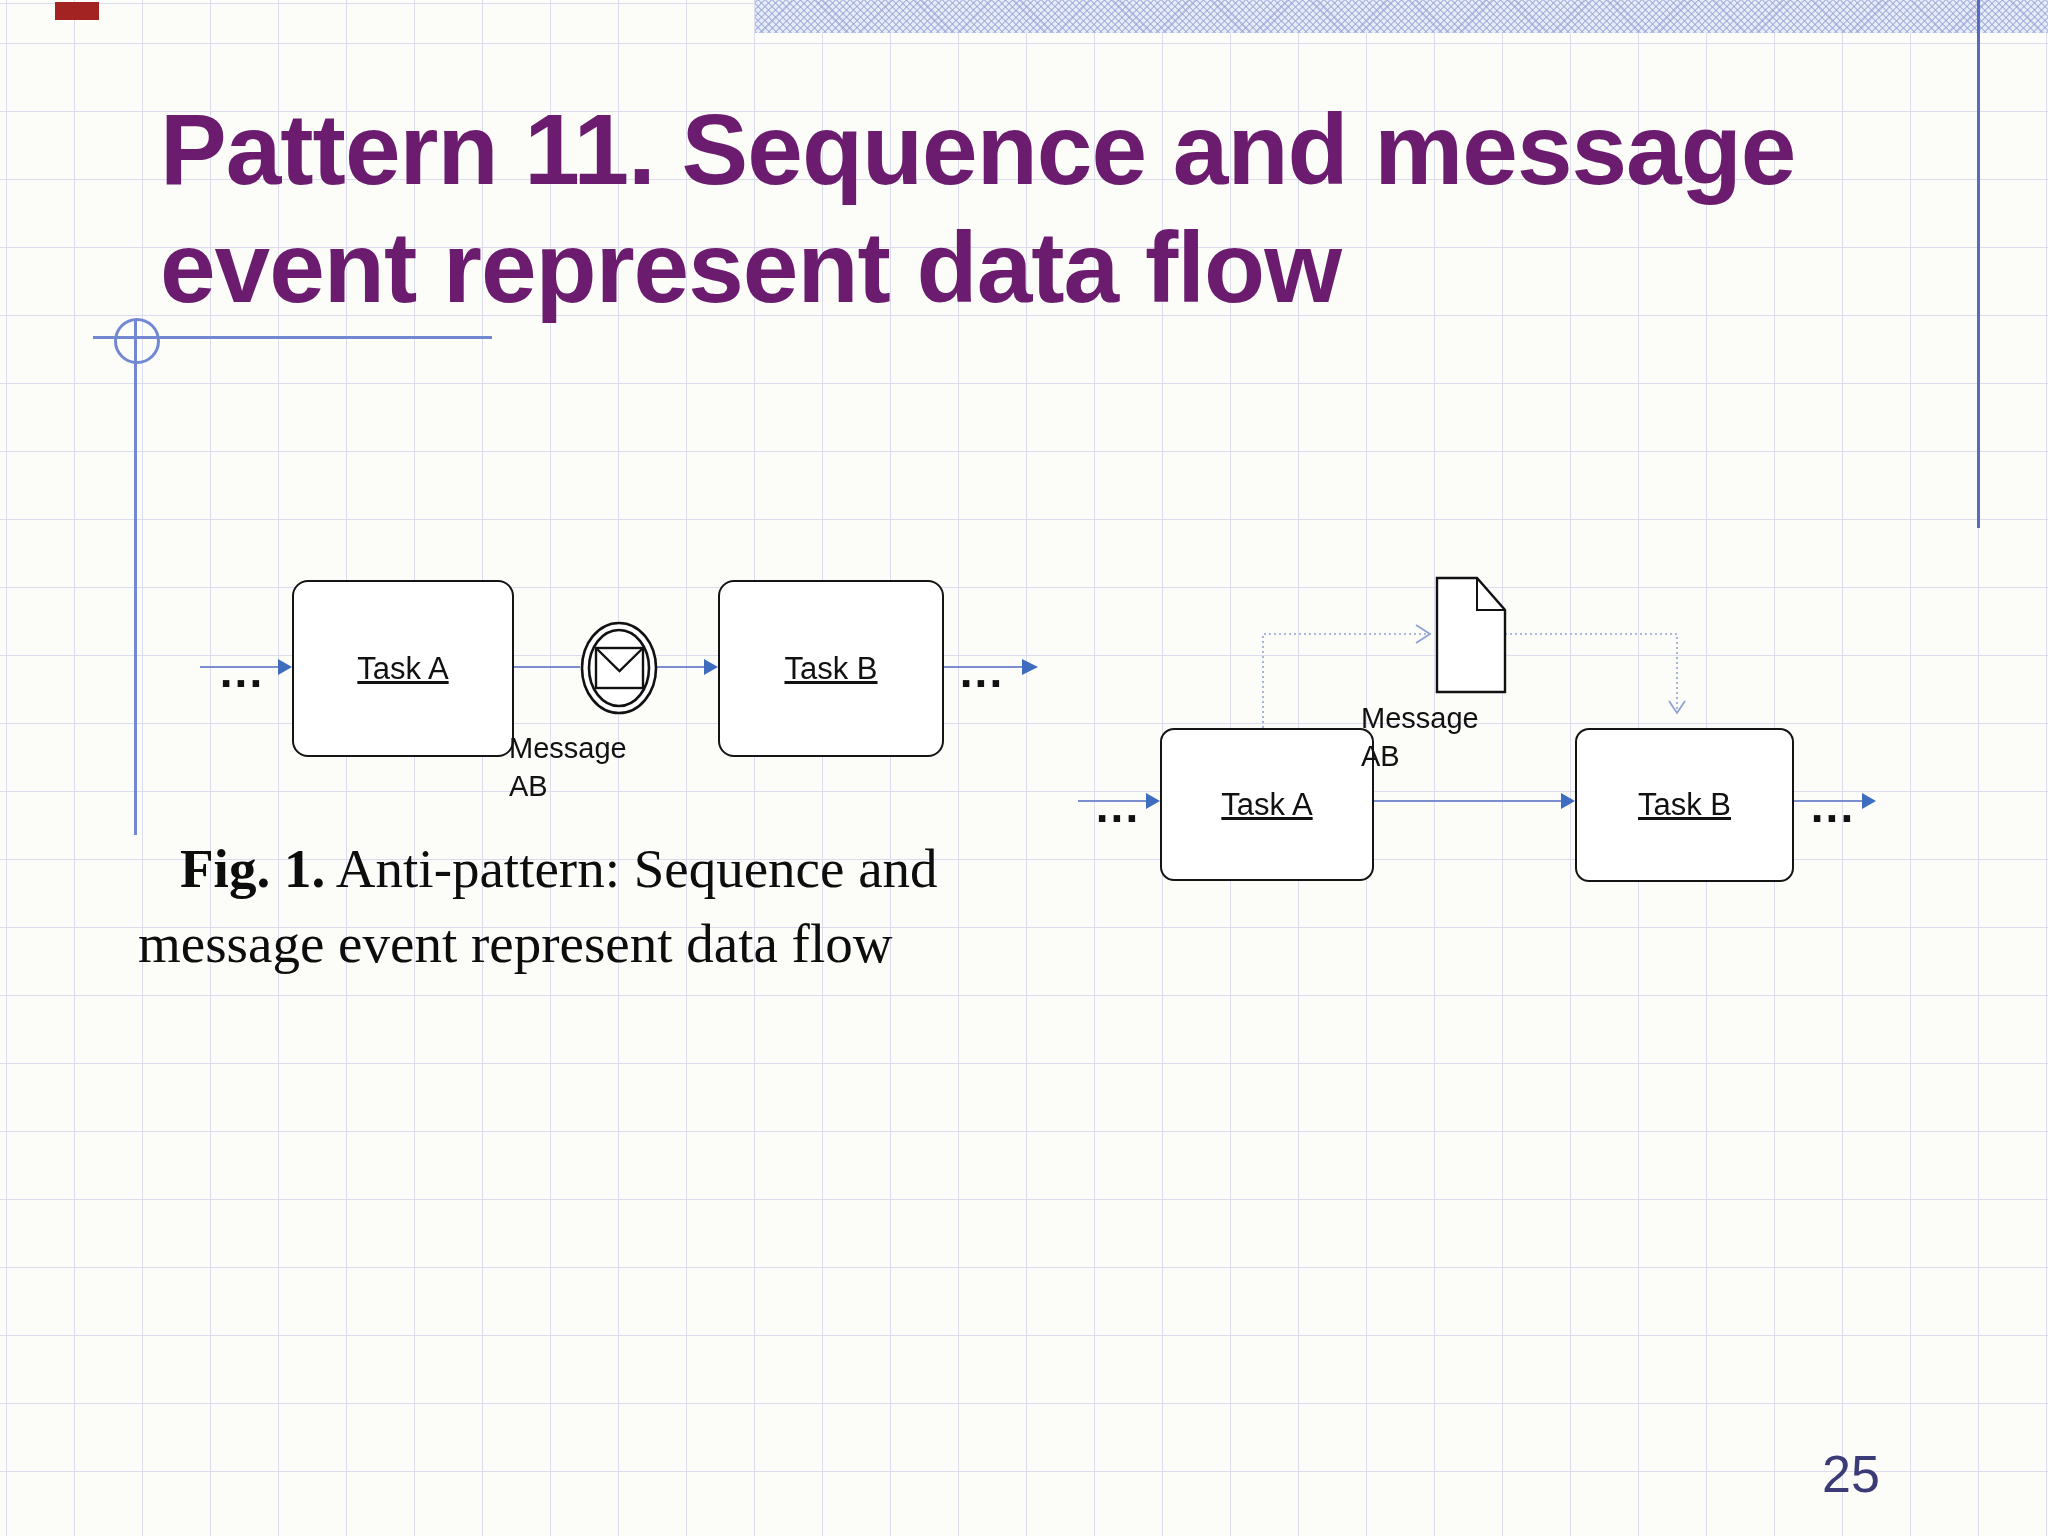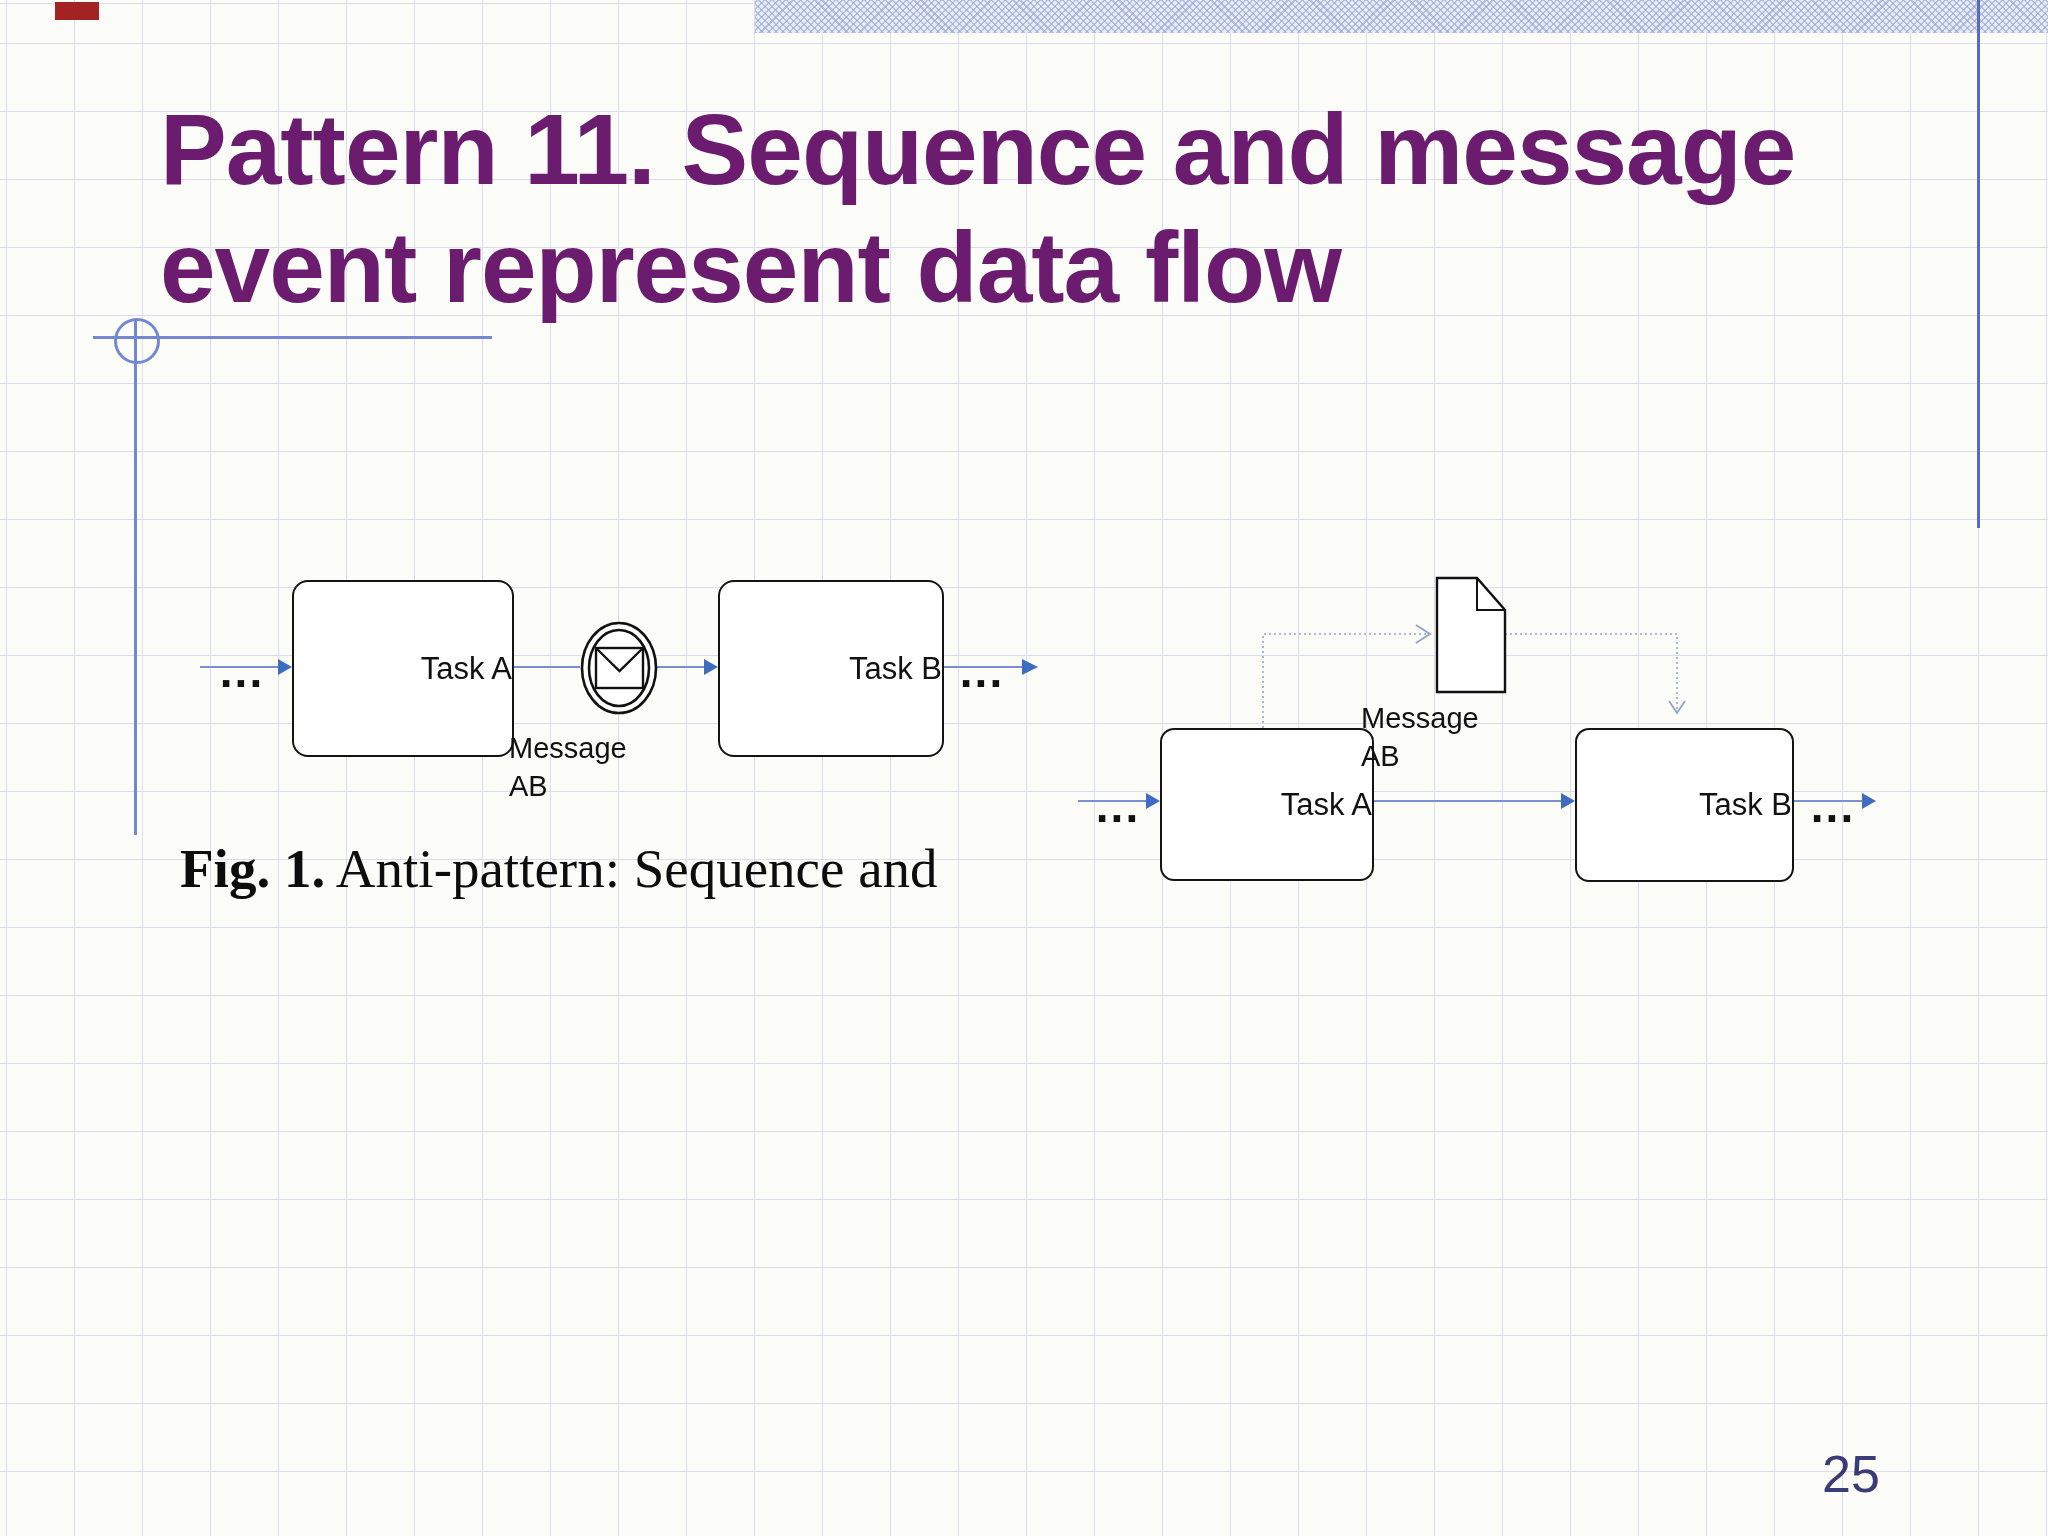--- a/index.html
+++ b/index.html
@@ -36,22 +36,22 @@
   .ah{fill:#3e6cbf;stroke:none;}
   .evt{fill:#ffffff;stroke:#111;stroke-width:2.6;}
   .env{fill:#ffffff;stroke:#111;stroke-width:2.4;}
   .envflap{fill:none;stroke:#111;stroke-width:2.4;}
   .dotline{fill:none;stroke:#94a2d2;stroke-width:1.6;stroke-dasharray:2 3;}
   .openah{fill:none;stroke:#8fa0d2;stroke-width:1.8;}
   .docshape{fill:#ffffff;stroke:#111;stroke-width:2.4;}
   .docfold{fill:none;stroke:#111;stroke-width:2;}
   .task{
     background:#fff;border:2.5px solid #141414;border-radius:16px;
-    display:flex;align-items:center;justify-content:flex-end;
-    font-size:31px;color:#111;
+    display:flex;align-items:center;justify-content:center;
+    font-size:31px;color:#111;text-decoration:underline;
   }
   .t1a{left:292px;top:580px;width:218px;height:173px;}
   .t1b{left:718px;top:580px;width:222px;height:173px;}
   .t2a{left:1160px;top:728px;width:210px;height:149px;border-radius:14px;}
   .t2b{left:1575px;top:728px;width:215px;height:150px;border-radius:14px;}
   .msg-label{
     width:220px;font-size:29px;line-height:1.3;color:#111;
   }
   .m1{left:509px;top:730px;}
   .m2{left:1361px;top:700px;}
@@ -151,17 +151,18 @@
   <div class="abs dots d2in">...</div>
   <div class="abs dots d2out">...</div>
 
   <div class="abs msg-label m2">
     <div>Message</div>
     <div>AB</div>
   </div>
 
   <div class="abs caption cap1">
     <b>Fig. 1.</b><span> Anti-pattern: Sequence and</span><br>
+    <span>message event represent data flow</span>
   </div>
 
   <div class="abs pagenum">25</div>
 
 </div>
 
 </body></html>

